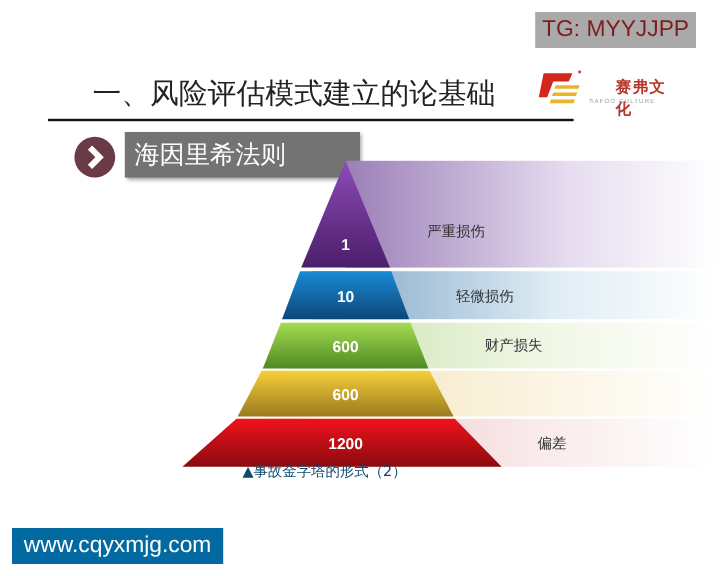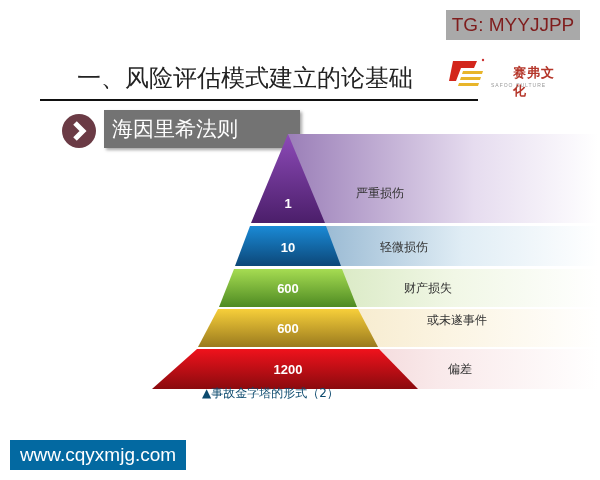--- a/index.html
+++ b/index.html
@@ -120,19 +120,18 @@
 <div class="num" style="left:258px;top:196px">1</div>
 <div class="num" style="left:258px;top:240px">10</div>
 <div class="num" style="left:258px;top:281px">600</div>
 <div class="num" style="left:258px;top:321px">600</div>
 <div class="num" style="left:258px;top:362px">1200</div>
 
 <div class="lbl" style="left:340px;top:186px;width:80px">严重损伤</div>
 <div class="lbl" style="left:364px;top:240px;width:80px">轻微损伤</div>
 <div class="lbl" style="left:388px;top:281px;width:80px">财产损失</div>
 <div class="lbl" style="left:402px;top:313px;width:110px">
-  <div>或未遂事件</div>
 </div>
 <div class="lbl" style="left:420px;top:362px;width:80px">偏差</div>
 
 <div class="caption">▲事故金字塔的形式（2）</div>
 
 <div class="www">www.cqyxmjg.com</div>
 
 </body></html>

